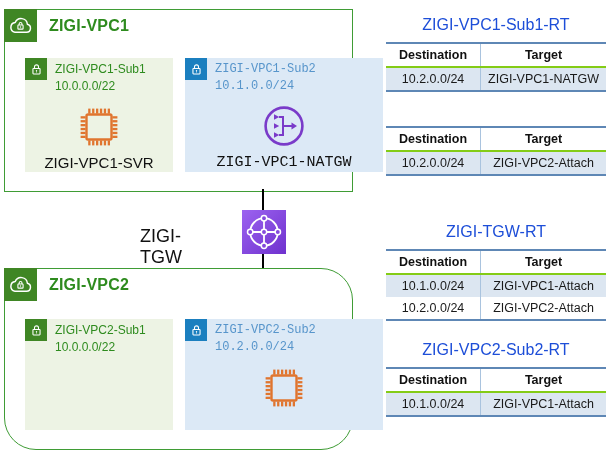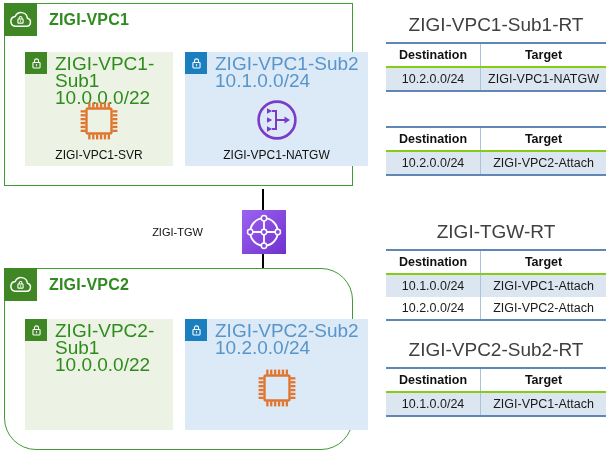--- a/index.html
+++ b/index.html
@@ -6,50 +6,50 @@
   .canvas{
     position:relative;width:609px;height:460px;background:#fff;overflow:hidden;
     font-family:"Liberation Sans",sans-serif;color:#111;
   }
   
   .vpc{position:absolute;left:4px;width:349px;height:183px;border:1.5px solid #3F9C35;background:#fff;box-sizing:border-box;}
   .vpc-badge{position:absolute;left:-1.5px;top:-1.5px;width:33px;height:33px;background:#3F8624;display:flex;align-items:center;justify-content:center;}
   .vpc-title{position:absolute;left:44px;top:7px;font-size:16px;font-weight:600;color:#2E8B1E;letter-spacing:.2px;}
   .subnet{position:absolute;height:114px;box-sizing:border-box;}
   .subnet.pos1{left:20px;width:148px;background:#EDF3E4;}
-  .subnet.pos2{left:180px;width:183px;background:#DCE9F6;}
+  .subnet.pos2{left:180px;width:198px;background:#DCE9F6;font-family:Liberation Mono, monospace;}
   .vpc .subnet{top:48px;}
   .vpc.v2 .subnet{top:50px;height:111px;}
   .lock-badge{position:absolute;left:0;top:0;width:22px;height:22px;display:flex;align-items:center;justify-content:center;}
   .lock-badge.green{background:#3F8624;}
   .lock-badge.blue{background:#1B7FBF;}
-  .subnet-head{margin:3px 0 0 30px;font-size:19px;line-height:17px;font-weight:500;}
+  .subnet-head{margin:3px 0 0 30px;font-size:12px;line-height:17px;font-weight:500;}
   .subnet-head.green{color:#2E8B1E;}
   .subnet-head.blue{color:#5795CB;}
   .res-icon{position:absolute;top:46px;left:50%;transform:translateX(-50%);line-height:0;}
-  .res-label{position:absolute;top:96px;left:0;width:100%;text-align:center;font-size:12px;color:#111;}
+  .res-label{position:absolute;top:96px;left:0;width:100%;text-align:center;font-size:15px;color:#111;}
   
   .connector{position:absolute;left:262px;top:189px;width:2px;height:80px;background:#000;}
-  .tgw-label{position:absolute;left:140px;top:226px;width:75px;text-align:center;font-size:11px;color:#111;}
+  .tgw-label{position:absolute;left:140px;top:226px;width:75px;text-align:left;font-size:18px;color:#111;}
   .tgw-icon{position:absolute;left:242px;top:210px;width:44px;height:44px;line-height:0;}
   
   .rt{position:absolute;left:386px;width:220px;}
-  .rt-title{font-size:19px;line-height:16px;text-align:center;color:#404040;margin-bottom:9px;}
+  .rt-title{font-size:16px;line-height:16px;text-align:center;color:#1d4ed8;margin-bottom:9px;}
   .rt table{width:100%;border-collapse:collapse;border-top:2px solid #5E87B5;border-bottom:2px solid #5E87B5;}
   .rt th{height:22px;font-size:12.5px;font-weight:bold;text-align:center;border-bottom:2px solid #84cc16;padding:0;color:#111;}
   .rt td{height:22px;font-size:12.5px;text-align:center;padding:0;color:#1a1a1a;}
   .rt th:first-child,.rt td:first-child{border-right:1px solid #A9C3DE;width:43%;}
   .rt tr.alt td{background:#DCE6F1;}
 </style>
 </head>
 <body>
 
 <div class="canvas">
 
-  <div class="vpc" style="top:3px;padding-left:20px;">
+  <div class="vpc" style="top:9px;padding-left:20px;">
     <div class="vpc-badge">
       <svg width="27" height="27" viewBox="0 0 24 24">
         <path d="M7 18 h10.4 a3.6 3.6 0 0 0 .7-7.1 A5.6 5.6 0 0 0 7.3 9.4 A4.35 4.35 0 0 0 7 18 Z" fill="none" stroke="#fff" stroke-width="1.3" stroke-linejoin="round"></path>
         <rect x="9.7" y="11.6" width="4.6" height="3.6" rx="0.6" fill="none" stroke="#fff" stroke-width="1"></rect>
         <path d="M10.8 11.6 v-1 a1.25 1.25 0 0 1 2.5 0 v1" fill="none" stroke="#fff" stroke-width="1"></path>
         <circle cx="12" cy="13.4" r="0.65" fill="#fff"></circle>
       </svg>
     </div>
     <div class="vpc-title">ZIGI-VPC1</div>
 

